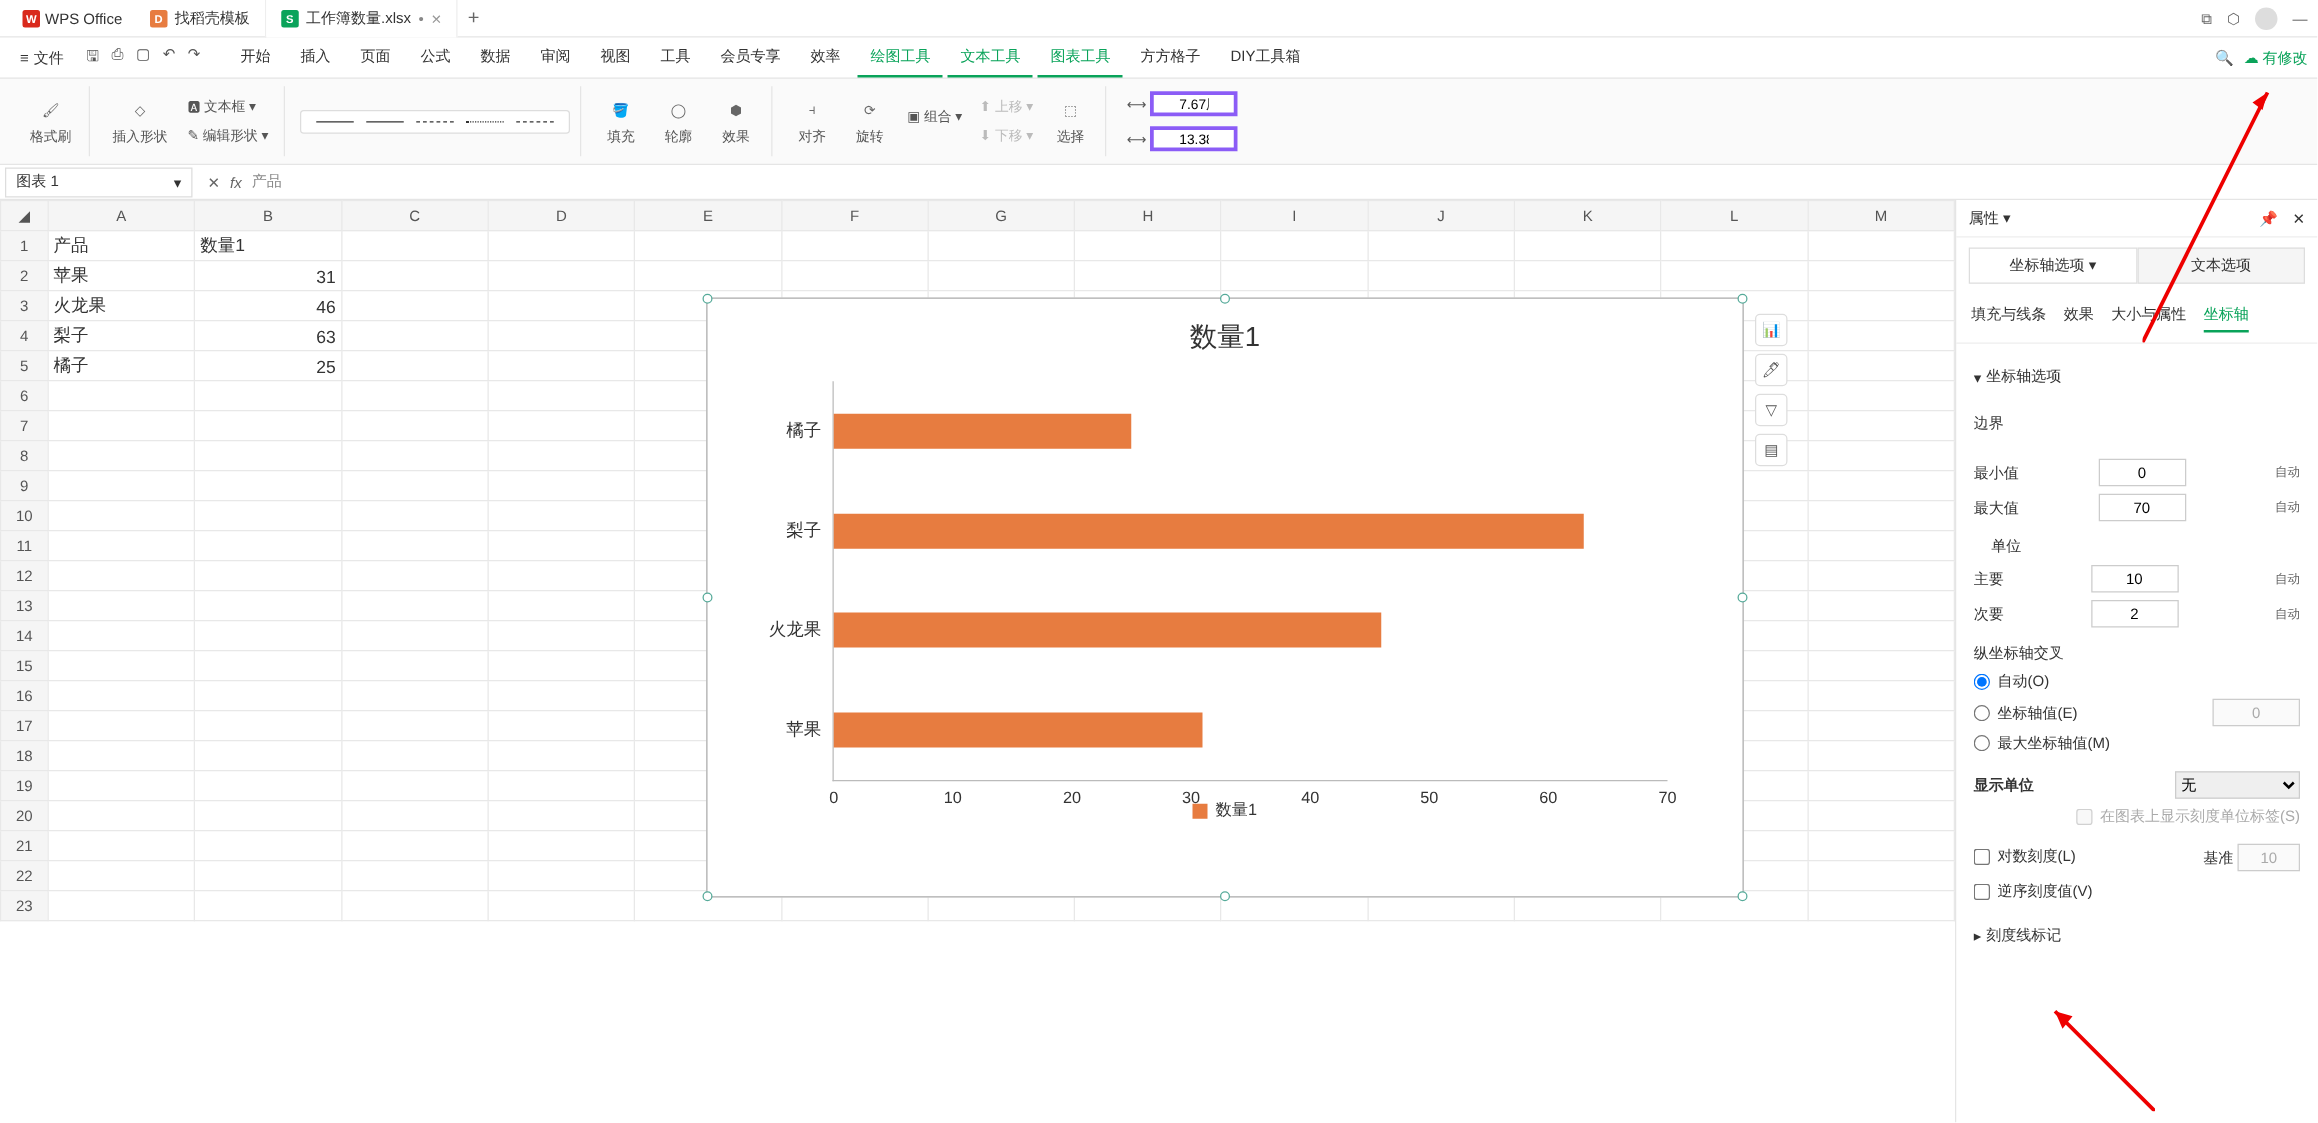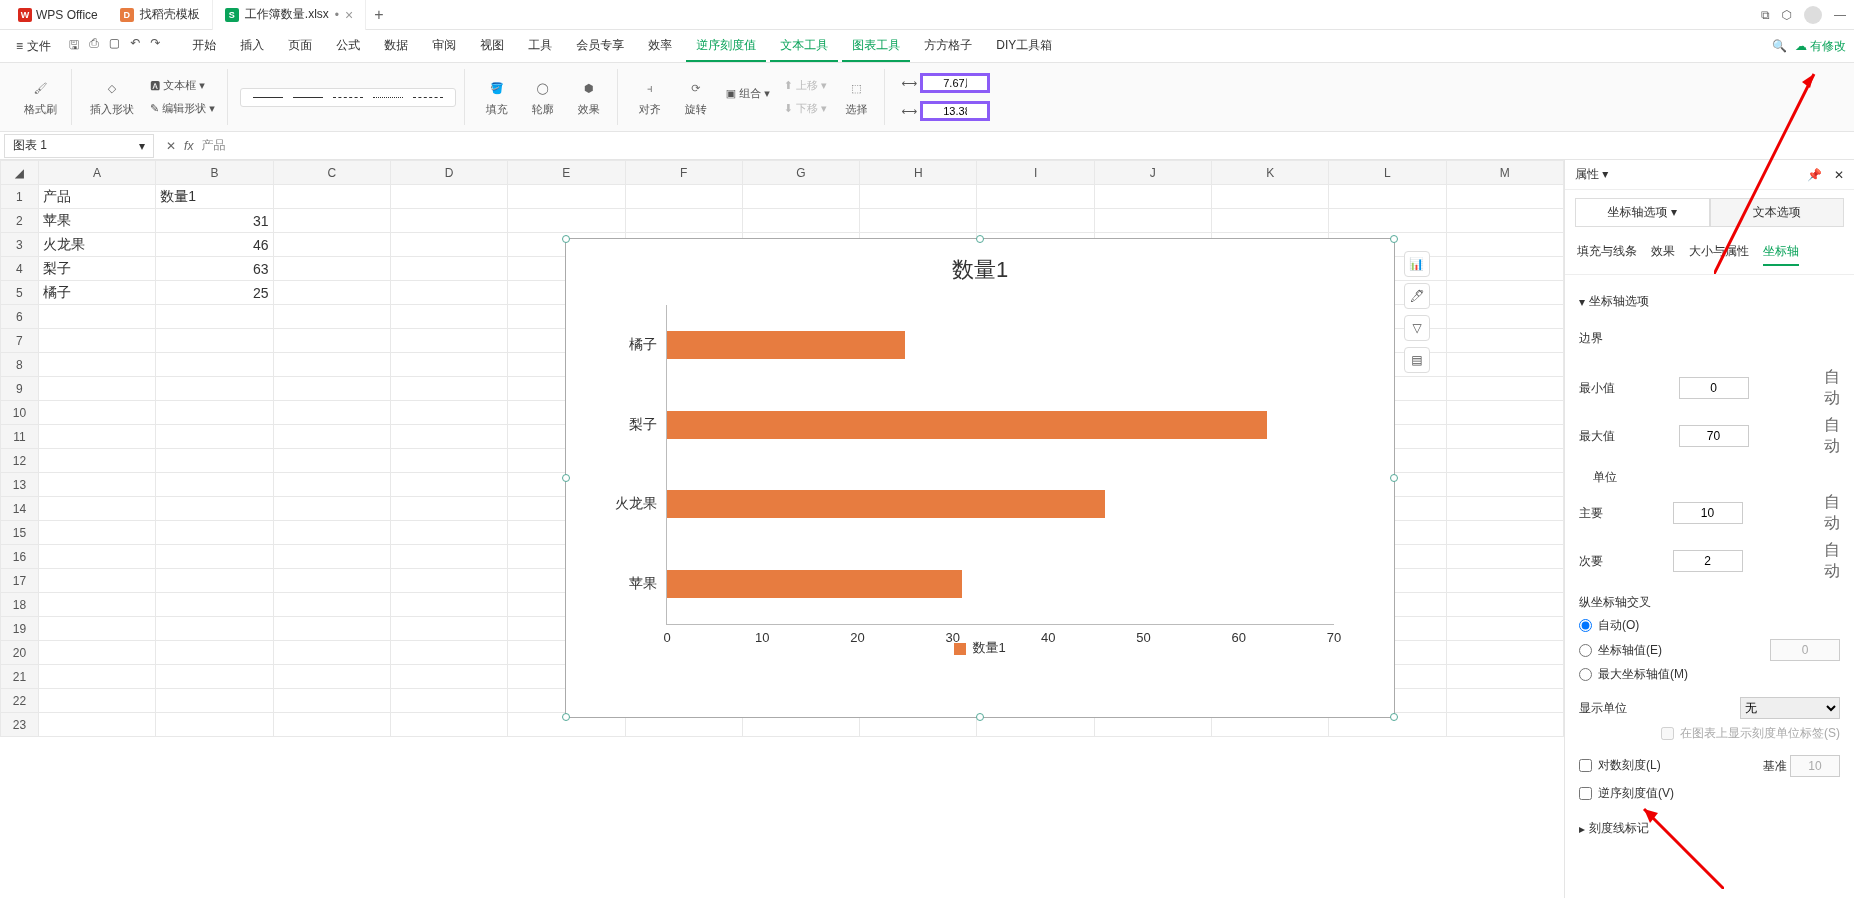--- a/index.html
+++ b/index.html
@@ -78,21 +78,21 @@
 .sp-tabs { display: flex; padding: 8px 10px; gap: 0; }
 .sp-tab { flex: 1; text-align: center; padding: 5px 0; border: 1px solid #ddd; background: #f5f5f5; font-size: 12px; }
 .sp-tab.active { background: #fff; }
 .sp-subtabs { display: flex; gap: 14px; padding: 8px 12px; font-size: 12px; border-bottom: 1px solid #eee; }
 .sp-subtab.active { color: #0aa35a; border-bottom: 2px solid #0aa35a; padding-bottom: 4px; }
 .sp-body { padding: 10px 14px; overflow: auto; flex: 1; font-size: 12px; color: #333; }
 .sp-section-title { font-weight: 500; margin: 8px 0; display: flex; align-items: center; gap: 4px; }
 .sp-row { display: flex; align-items: center; justify-content: space-between; margin: 6px 0; gap: 8px; }
 .sp-row label { flex: 0 0 auto; }
 .sp-input { width: 70px; height: 22px; border: 1px solid #ccc; text-align: center; font-size: 12px; }
-.sp-auto { font-size: 16px; color: #666; width: 28px; text-align: right; }
+.sp-auto { font-size: 10px; color: #666; width: 28px; text-align: right; }
 .sp-radio, .sp-check { display: flex; align-items: center; gap: 6px; margin: 5px 0; }
 .sp-select { width: 100px; height: 22px; border: 1px solid #ccc; font-size: 12px; }
 
 
 .arrow-red { position: absolute; pointer-events: none; }
 .arrow-red svg line { stroke: #e00; stroke-width: 3; }
 .arrow-red svg polygon { fill: #e00; }
 </style>
 </head>
 <body>
@@ -137,21 +137,21 @@
       <div class="menu-tab">开始</div>
       <div class="menu-tab">插入</div>
       <div class="menu-tab">页面</div>
       <div class="menu-tab">公式</div>
       <div class="menu-tab">数据</div>
       <div class="menu-tab">审阅</div>
       <div class="menu-tab">视图</div>
       <div class="menu-tab">工具</div>
       <div class="menu-tab">会员专享</div>
       <div class="menu-tab">效率</div>
-      <div class="menu-tab active">逆序刻度值</div>
+      <div class="menu-tab active">绘图工具</div>
       <div class="menu-tab active">文本工具</div>
       <div class="menu-tab active">图表工具</div>
       <div class="menu-tab">方方格子</div>
       <div class="menu-tab">DIY工具箱</div>
     </div>
   <div class="menu-right">
     <span>🔍</span>
     <span class="save-status">
       <span>☁</span>
       <span>有修改</span>
@@ -750,21 +750,21 @@
       <div class="sp-radio">
           <input type="radio" style="">
           <label>坐标轴值(E)</label>
           <input class="sp-input" disabled="" style="margin-left: auto; color: rgb(170, 170, 170);" value="0">
         </div>
       <div class="sp-radio">
           <input type="radio" style="">
           <label>最大坐标轴值(M)</label>
         </div>
       <div class="sp-row" style="margin-top:14px">
-        <label style="font-weight:400">显示单位</label>
+        <label style="font-weight:700">显示单位</label>
         <select class="sp-select"><option>无</option></select>
       </div>
       <div class="sp-check" style="color:#aaa;justify-content:flex-end">
           <input type="checkbox" disabled="" style="">
           <label>在图表上显示刻度单位标签(S)</label>
         </div>
       <div class="sp-row" style="margin-top:10px">
         <div class="sp-check">
             <input type="checkbox" style="">
             <label>对数刻度(L)</label>

